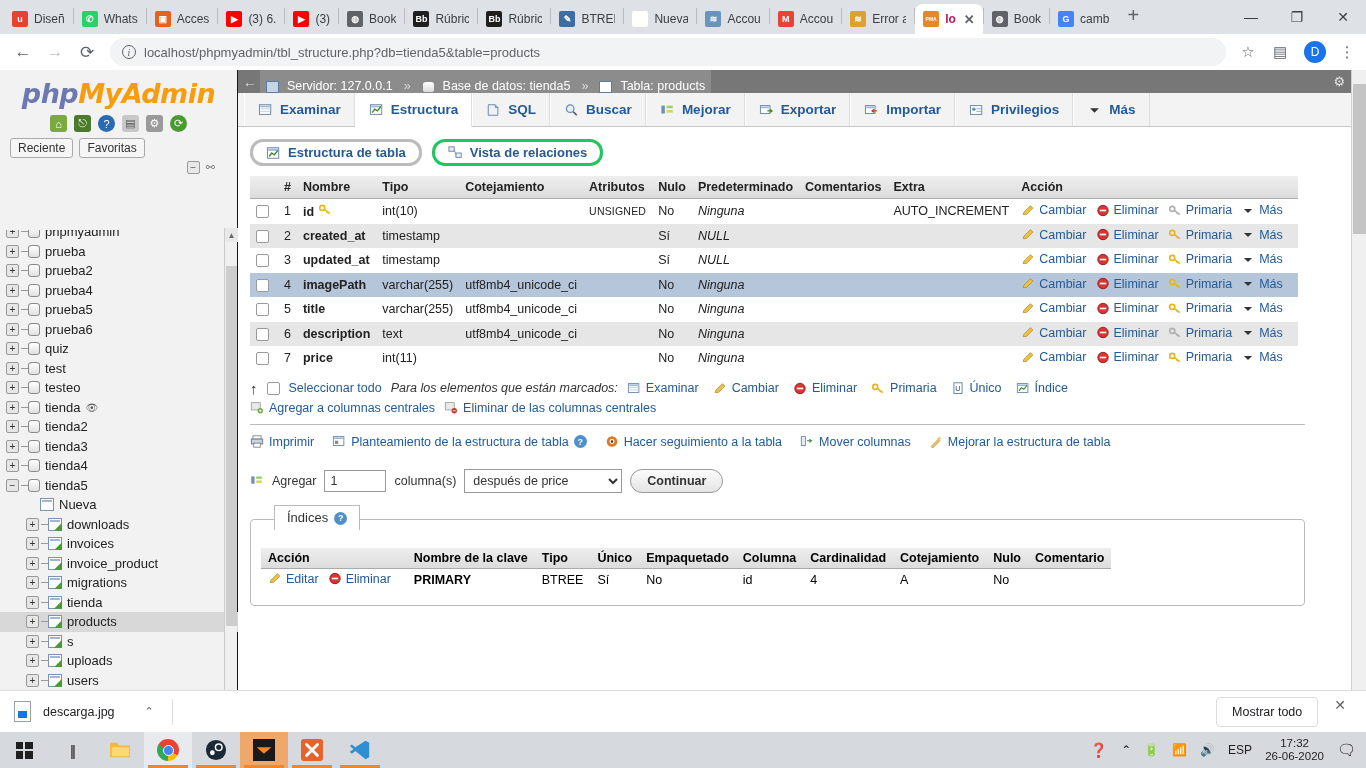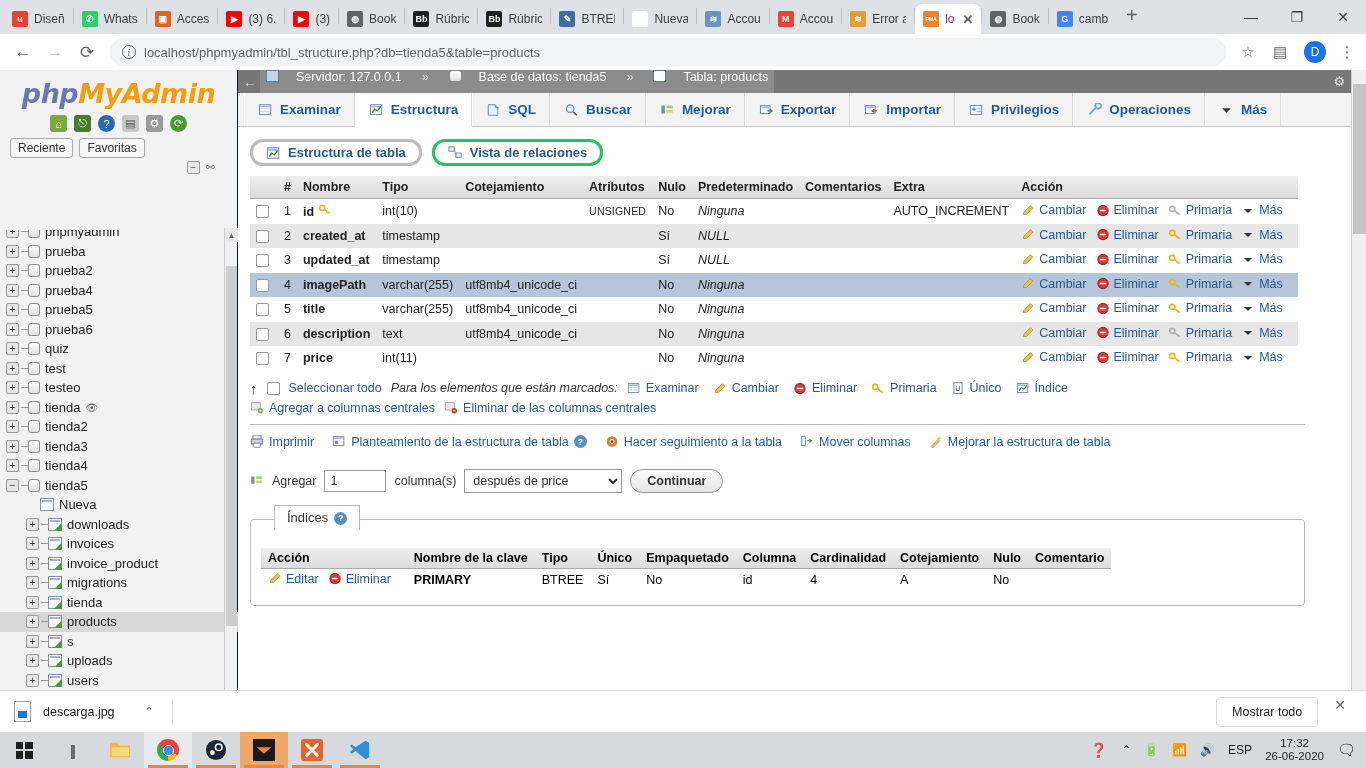--- a/index.html
+++ b/index.html
@@ -18,21 +18,21 @@
     padding-left:4px; position:relative;
   }
   .tab {
     height:30px; display:flex; align-items:center; gap:6px;
     padding:0 8px; max-width:72px; min-width:52px;
     font-size:12px; color:#3c4043; position:relative;
     border-radius:8px 8px 0 0; overflow:hidden; white-space:nowrap;
   }
   .tab .tlabel { overflow:hidden; text-overflow:clip; max-width:42px; }
   .tab.active { background:#fff; max-width:90px; }
-  .tab.active .tlabel { color:#be185d; }
+  .tab.active .tlabel { color:#be185d;font-weight:bold; }
   .tab-sep { width:1px; height:16px; background:#b9bdc2; align-self:center; margin-bottom:6px; }
   .tab-close { font-size:13px; color:#5f6368; margin-left:2px; font-weight:600; }
   .favicon {
     width:16px; height:16px; flex:0 0 16px; border-radius:2px;
     display:flex; align-items:center; justify-content:center;
     font-size:9px; color:#fff; font-weight:bold; line-height:1;
   }
   .newtab { font-size:20px; color:#5f6368; padding:0 10px 4px 10px; align-self:center; }
   .winbtns { position:absolute; right:0; top:0; display:flex; height:34px; align-items:center; }
   .winbtn { width:46px; height:34px; display:flex; align-items:center; justify-content:center;
@@ -105,21 +105,21 @@
               border-left:1px solid #ccc; }
   .sb-thumb { position:absolute; top:38px; left:1px; width:11px; height:360px; background:#cdcdcd; }
   .sb-arrow { position:absolute; left:0; width:13px; height:14px; display:flex; align-items:center;
               justify-content:center; font-size:8px; color:#666; background:#e8e8e8; }
 
   
   .main { flex:1; height:620px; position:relative; background:#fff; overflow:hidden; }
   .crumbbar { height:23px; background:#777; display:flex; align-items:center; color:#fff;
               font-size:12.5px; padding-left:2px; position:relative; }
   .crumb-back { width:20px; text-align:center; color:#ddd; font-size:14px; }
-  .crumb-box { background:#8c8c8c; height:23px; display:flex; align-items:flex-start; gap:17px;
+  .crumb-box { background:#8c8c8c; height:23px; display:flex; align-items:flex-end; gap:8px;
                padding:0 6px; }
   .crumb-sep { color:#ddd; margin:0 3px; }
   .ci { width:13px; height:12px; display:inline-block; }
   .ci.server { background:#c7d4e4; border:1px solid #5b7ba5; }
   .ci.db { background:linear-gradient(#fff,#ddd); border:1px solid #888; border-radius:4px/3px; }
   .ci.tbl { background:#fff; border:1px solid #5b7ba5; }
   .crumb-right { position:absolute; right:6px; display:flex; gap:9px; align-items:center;
                  color:#e3e3e3; font-size:13px; }
 
   .navtabs { height:34px; background:#f3f3f3; display:flex; align-items:stretch;
@@ -618,26 +618,20 @@
             <span>Importar</span>
           </div>
           <div class="ntab">
             <svg class="nicon" viewBox="0 0 16 16">
               <rect x="1" y="3" width="13" height="10" fill="#fff" stroke="#5b7ba5"></rect>
               <circle cx="5" cy="7" r="2" fill="#6f8fb5"></circle>
               <rect x="8" y="6" width="5" height="1.3" fill="#9fb6d4"></rect>
               <rect x="8" y="9" width="5" height="1.3" fill="#9fb6d4"></rect>
             </svg>
             <span>Privilegios</span>
-          </div>
-          <div class="ntab">
-            <svg class="nicon" viewBox="0 0 16 16">
-              <path d="M3 12 L10 5 M9 4 a3.2 3.2 0 1 1 2.4 2.4" stroke="#6aa8d8" fill="none" stroke-width="2.2" stroke-linecap="round"></path>
-            </svg>
-            <span>Operaciones</span>
           </div>
           <div class="ntab">
             <svg class="nicon" viewBox="0 0 16 16">
               <path d="M3 6 L8 11 L13 6 Z" fill="#333"></path>
             </svg>
             <span>Más</span>
           </div>
         </div>
 
       <div class="subtabs">

